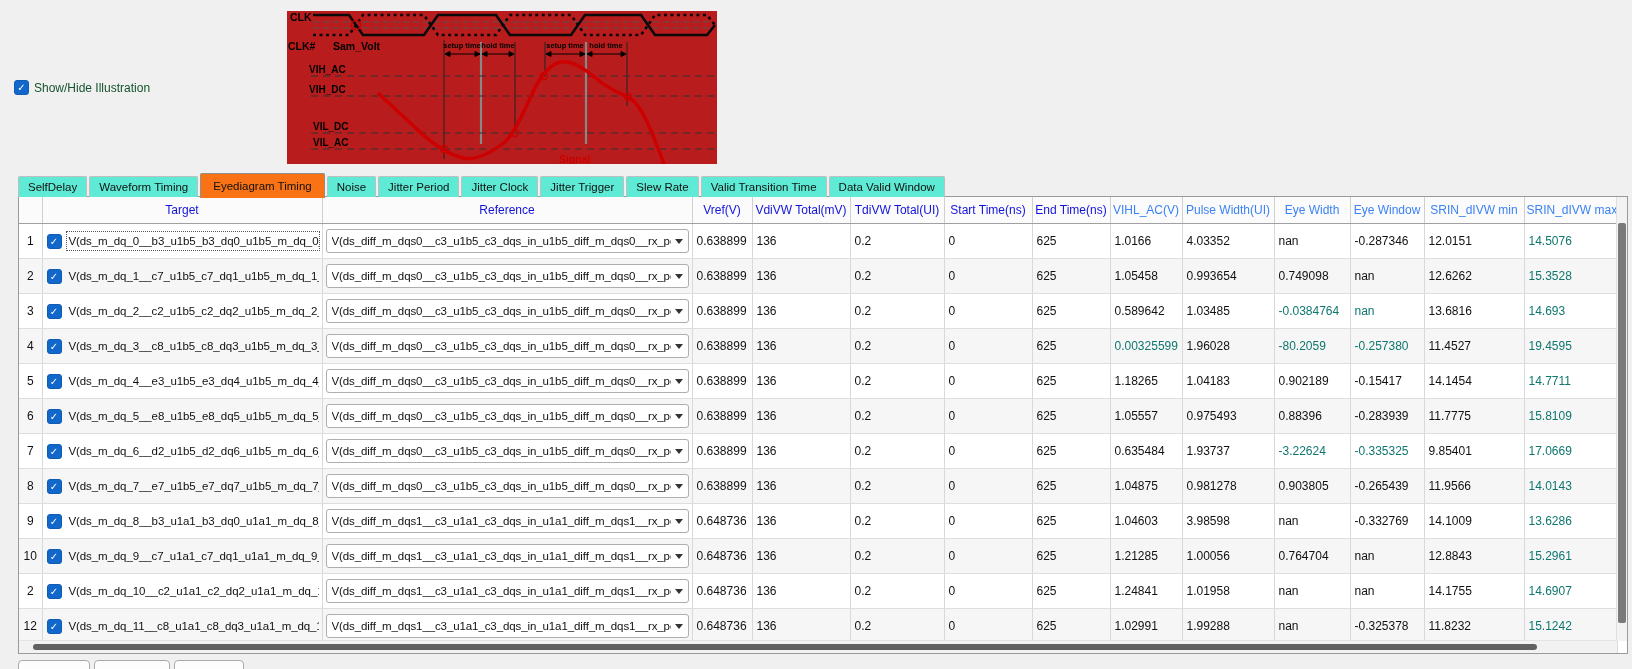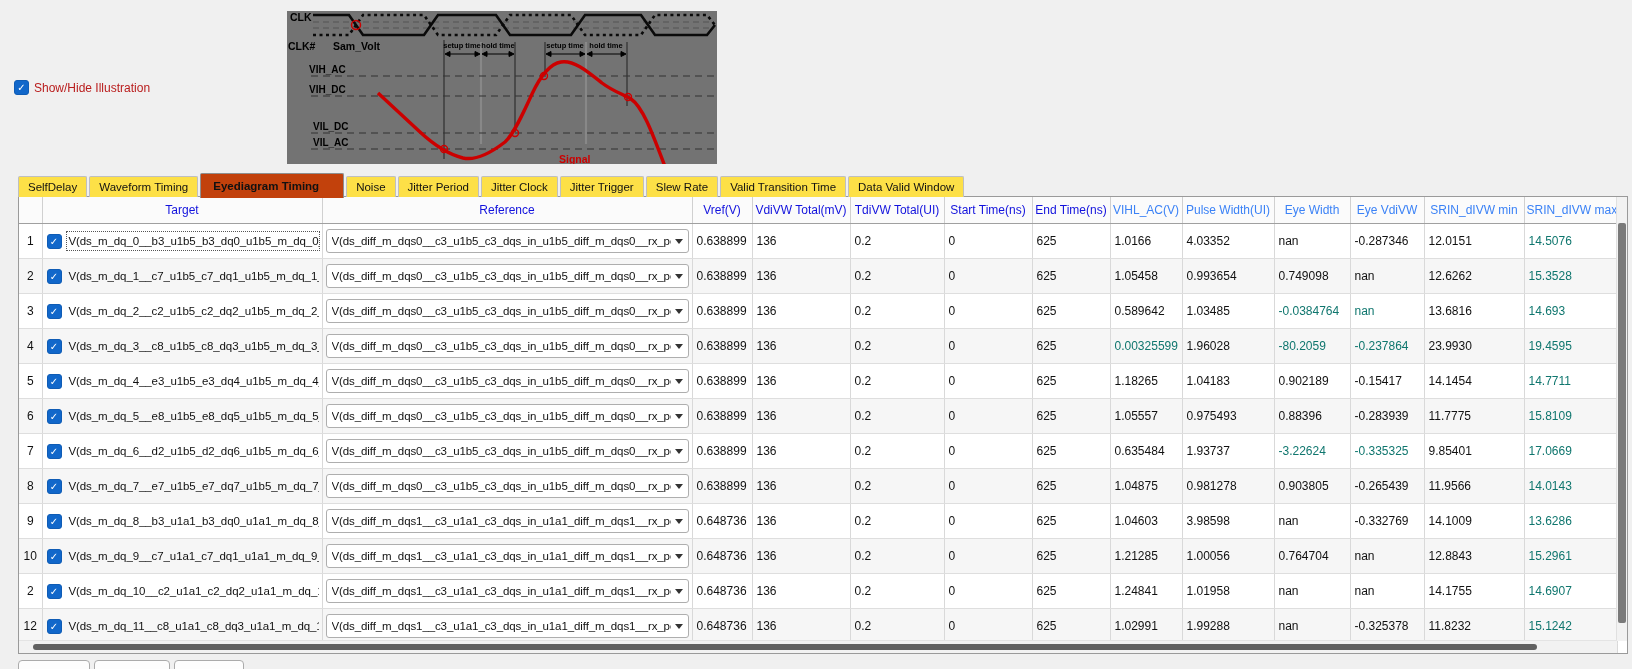--- a/index.html
+++ b/index.html
@@ -6,34 +6,34 @@
   body{
     width:1632px;height:669px;overflow:hidden;position:relative;
     background:#f0f0f0;
     font-family:"Liberation Sans", sans-serif;
     -webkit-font-smoothing:antialiased;
   }
   
   .show-illus{position:absolute;left:14px;top:80px;display:flex;align-items:center;gap:5px;}
   .cb{display:inline-block;width:13px;height:13px;background:#1167ca;border:1px solid #0f5cb5;
       border-radius:3px;color:#fff;font-size:10px;line-height:13px;text-align:center;flex:0 0 auto;}
-  .show-illus .lbl{font-size:12px;color:#b91c1c;}
+  .show-illus .lbl{font-size:12px;color:#14532d;}
 
   
-  .illus{position:absolute;left:287px;top:11px;width:430px;height:153px;background:#737373;}
+  .illus{position:absolute;left:287px;top:11px;width:430px;height:153px;background:#b91c1c;}
 
   
   .tabbar{position:absolute;left:18px;top:175px;display:flex;align-items:flex-end;height:22px;z-index:3;}
   .tab{
-    font-size:11.5px;color:#111;background:#fde047;border:1px solid #bfbfbf;border-bottom:none;
+    font-size:11.5px;color:#111;background:#5eead4;border:1px solid #bfbfbf;border-bottom:none;
     padding:3px 9px 3px 9px;margin-right:2px;border-radius:2px 2px 0 0;height:14px;line-height:14px;white-space:nowrap;
   }
   .tab.active{
-    background:#c2410c;border-color:#8f8f8f;padding:5px 24px 4px 12px;height:15px;
-    position:relative;top:1px;z-index:4;font-weight:bold;
+    background:#f97316;border-color:#8f8f8f;padding:5px 12px 4px 12px;height:15px;
+    position:relative;top:1px;z-index:4;
   }
 
   
   .tablewrap{
     position:absolute;left:18px;top:196px;width:1608px;height:456px;
     background:#fff;border:1px solid #9a9a9a;overflow:hidden;z-index:2;
   }
   table{border-collapse:collapse;table-layout:fixed;width:1598px;}
   th{
     height:26px;font-size:12px;font-weight:400;text-align:center;background:#fbfbfb;
@@ -186,21 +186,21 @@
           <th class="blue">Target</th>
           <th class="blue">Reference</th>
           <th class="blue">Vref(V)</th>
           <th class="blue">VdiVW Total(mV)</th>
           <th class="blue">TdiVW Total(UI)</th>
           <th class="blue">Start Time(ns)</th>
           <th class="blue">End Time(ns)</th>
           <th class="black">VIHL_AC(V)</th>
           <th class="black">Pulse Width(UI)</th>
           <th class="black">Eye Width</th>
-          <th class="black">Eye VdiVW</th>
+          <th class="black">Eye Window</th>
           <th class="black">SRIN_dIVW min</th>
           <th class="black">SRIN_dIVW max</th>
         </tr>
       </thead>
     <tbody>
         <tr>
     <td class="c-num">1</td>
     <td class="c-target">
       <div class="tcell">
         <span class="cb">✓</span>
@@ -292,22 +292,22 @@
       </div>
     </td>
     <td class="num">0.638899</td>
     <td class="num">136</td>
     <td class="num">0.2</td>
     <td class="num">0</td>
     <td class="num">625</td>
     <td class="num red">0.00325599</td>
     <td class="num">1.96028</td>
     <td class="num red">-80.2059</td>
-    <td class="num red">-0.237864</td>
-    <td class="num">23.9930</td>
+    <td class="num red">-0.257380</td>
+    <td class="num">11.4527</td>
     <td class="num red">19.4595</td>
   </tr>
         <tr>
     <td class="c-num">5</td>
     <td class="c-target">
       <div class="tcell">
         <span class="cb">✓</span>
         <span class="tbox">V(ds_m_dq_4__e3_u1b5_e3_dq4_u1b5_m_dq_4__rx)</span>
       </div>
     </td>

